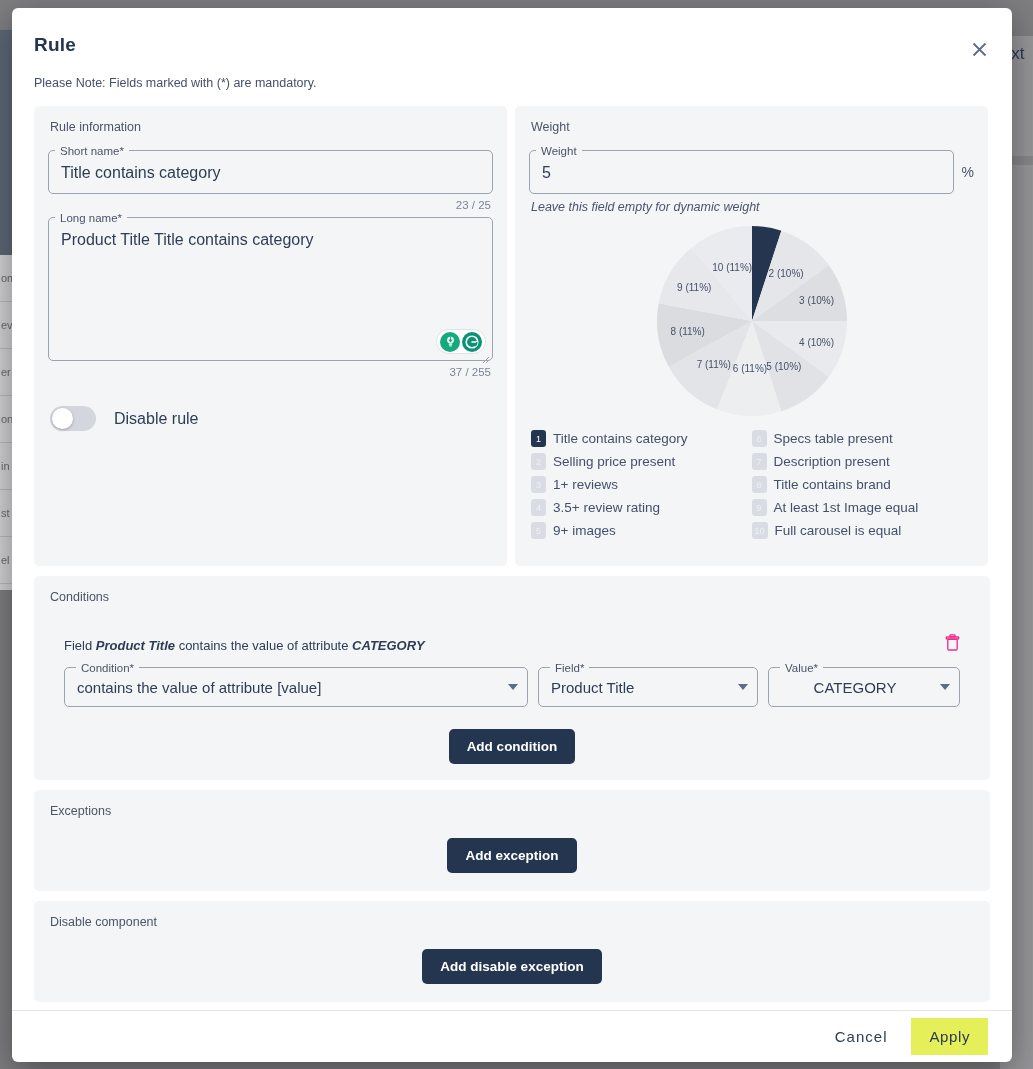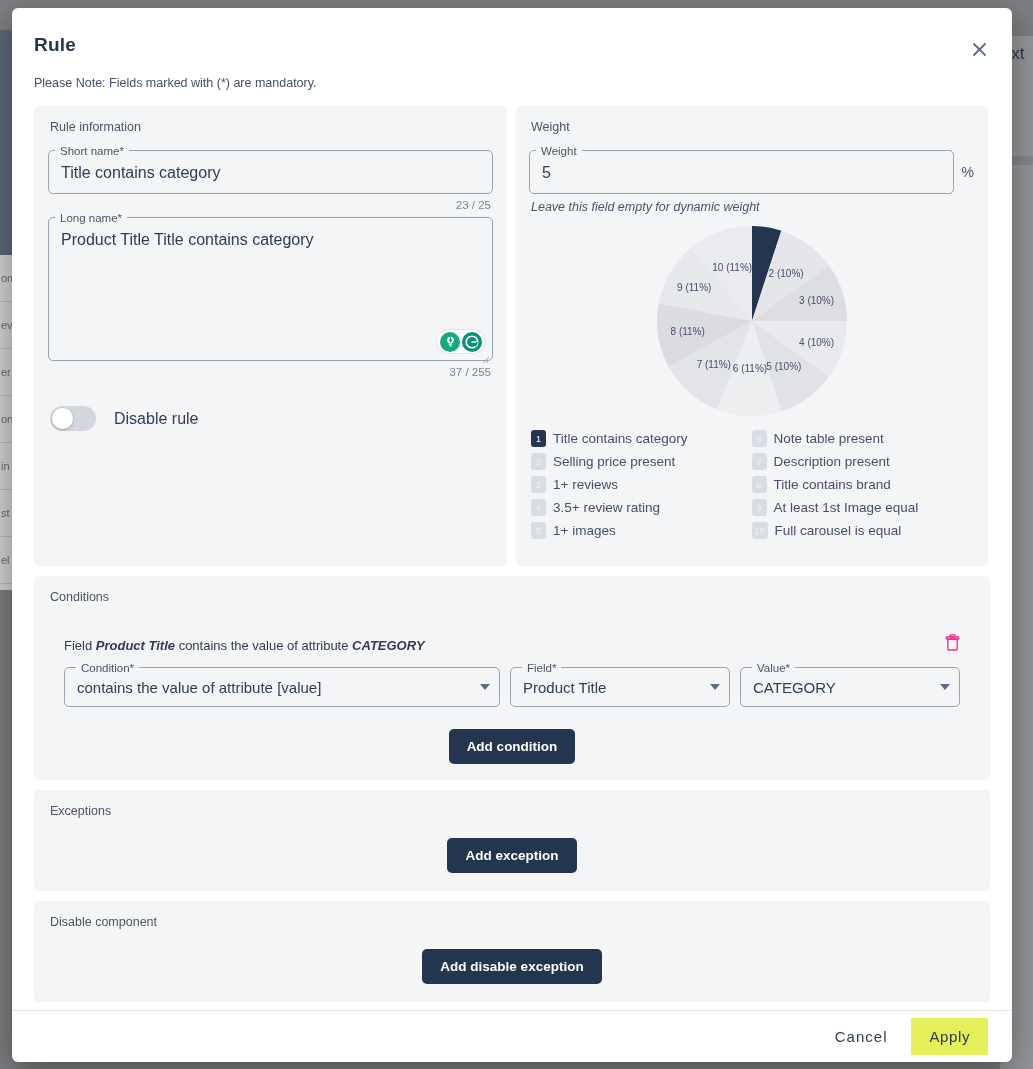--- a/index.html
+++ b/index.html
@@ -290,21 +290,21 @@
   .caret {
     position: absolute; right: 9px; top: 50%;
     transform: translateY(-50%);
     width: 0; height: 0;
     border-left: 5px solid transparent;
     border-right: 5px solid transparent;
     border-top: 6px solid #5c6b86;
   }
   .sel-field { width: 220px; }
   .sel-cond  { flex: 1 1 auto; }
-  .sel-value { width: 220px; }
+  .sel-value { width: 192px; justify-content: center; }
 
   .btn-row { display: flex; justify-content: center; }
   .dark-btn {
     background: #24364f; color: #ffffff;
     border: none; border-radius: 5px;
     font-size: 13.5px; font-weight: bold;
     font-family: "Liberation Sans", sans-serif;
     padding: 10px 18px;
     cursor: pointer;
   }
@@ -462,27 +462,27 @@
               <div class="legend-item">
                 <span class="lbadge">3</span>
                 <span class="ltext">1+ reviews</span>
               </div>
               <div class="legend-item">
                 <span class="lbadge">4</span>
                 <span class="ltext">3.5+ review rating</span>
               </div>
               <div class="legend-item">
                 <span class="lbadge">5</span>
-                <span class="ltext">1+ images</span>
+                <span class="ltext">9+ images</span>
               </div>
             </div>
           <div class="legend-col" id="legend-right">
               <div class="legend-item">
                 <span class="lbadge">6</span>
-                <span class="ltext">Note table present</span>
+                <span class="ltext">Specs table present</span>
               </div>
               <div class="legend-item">
                 <span class="lbadge">7</span>
                 <span class="ltext">Description present</span>
               </div>
               <div class="legend-item">
                 <span class="lbadge">8</span>
                 <span class="ltext">Title contains brand</span>
               </div>
               <div class="legend-item">

